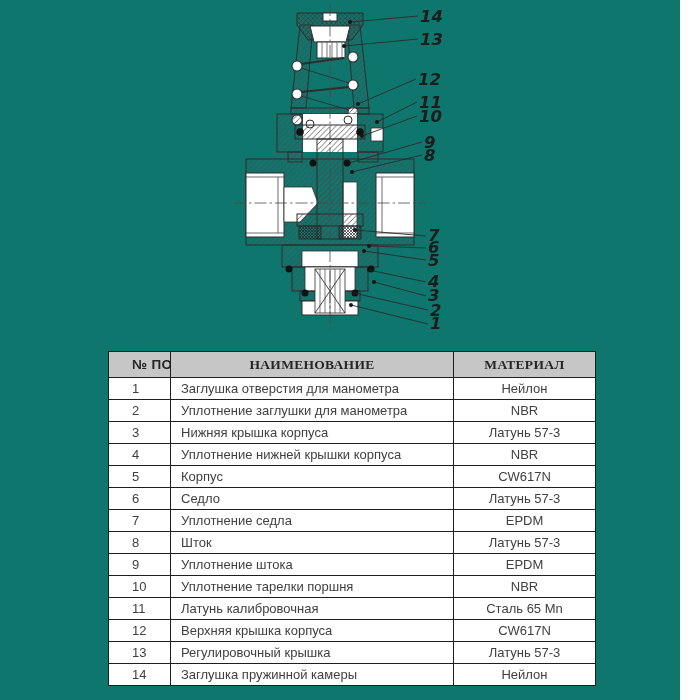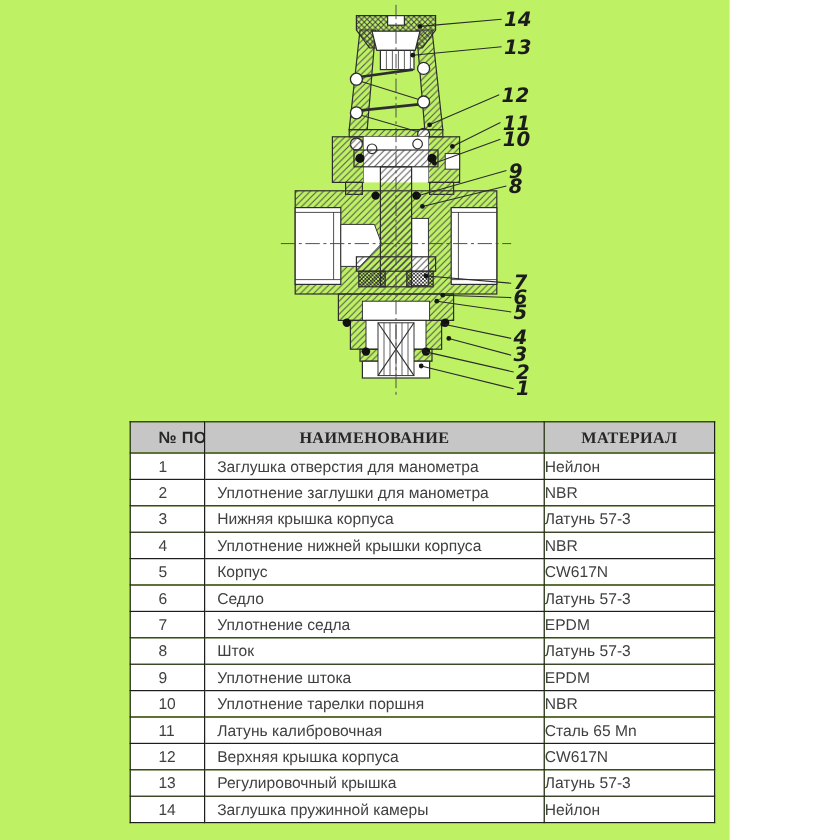--- a/index.html
+++ b/index.html
@@ -1,30 +1,30 @@
 <!DOCTYPE html>
 <html><head>
 <meta charset="utf-8">
 <style>
   html,body{margin:0;padding:0;background:#fff;}
-  .stage{position:relative;width:608px;height:700px;background:#bef264;overflow:hidden;
+  .stage{position:relative;width:680px;height:700px;background:#0f766e;overflow:hidden;
          font-family:"Liberation Sans",sans-serif;}
   .diagram-svg{position:absolute;left:0;top:0;}
   .callout-num{font-family:"DejaVu Sans",sans-serif;font-style:italic;font-weight:600;
                font-size:16.5px;fill:#1c1c1c;}
   table.parts{position:absolute;left:108px;top:351px;width:487px;border-collapse:collapse;
               table-layout:fixed;}
   table.parts th, table.parts td{border:1.5px solid #1e1e1e;font-size:13px;
               padding:0 0 0 23px;vertical-align:middle;white-space:nowrap;overflow:hidden;}
   table.parts thead th{background:#c6c6c6;color:#262626;font-weight:bold;height:25px;
               letter-spacing:.3px;font-size:13.5px;}
   table.parts thead th.c{text-align:center;padding:0;font-family:Liberation Serif, serif;}
   table.parts thead th.l{text-align:left;}
   table.parts tbody td{color:#404040;height:21px;background:#fff;}
-  table.parts tbody td.c{padding:0;}
+  table.parts tbody td.c{text-align:center;padding:0;}
   table.parts tbody td.n2{padding-left:10px;margin-left:36px;}
 </style>
 </head>
 <body>
 
 <div class="stage">
 
   <svg class="diagram-svg" width="700" height="345" viewBox="0 0 700 345">
     <defs>
       <pattern id="ph" patternUnits="userSpaceOnUse" width="5.5" height="5.5">

